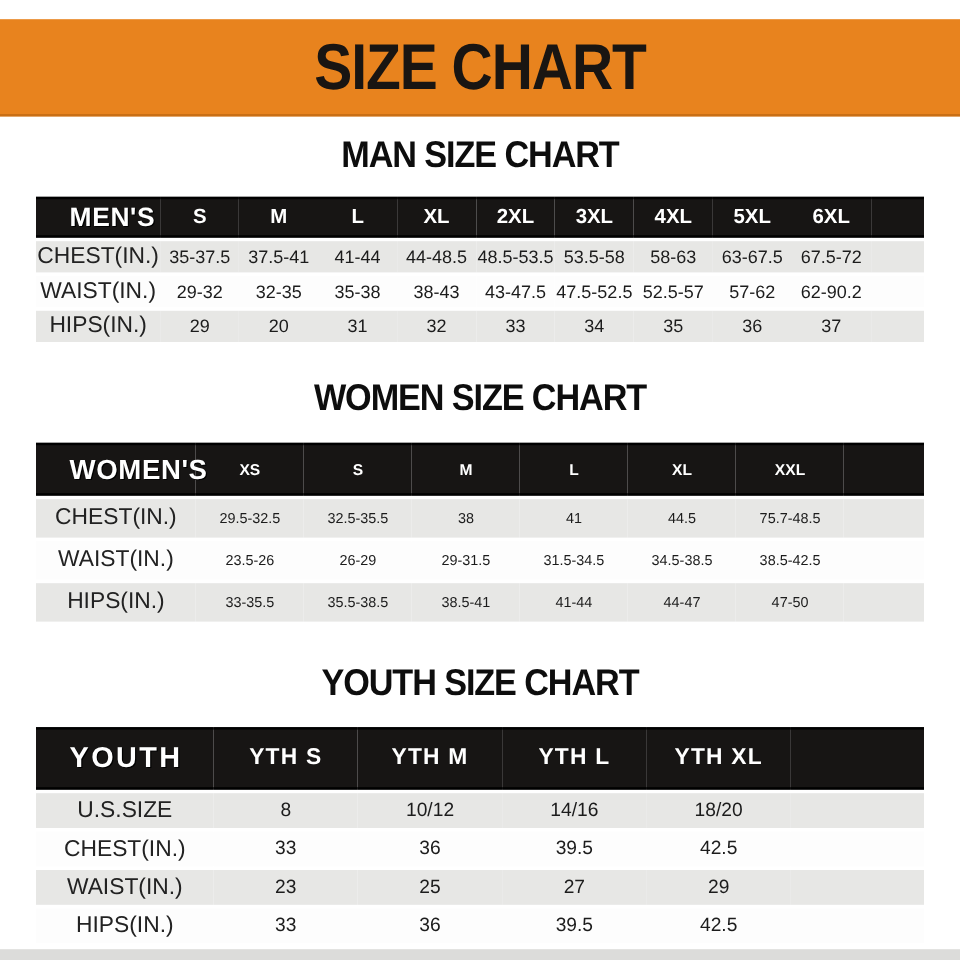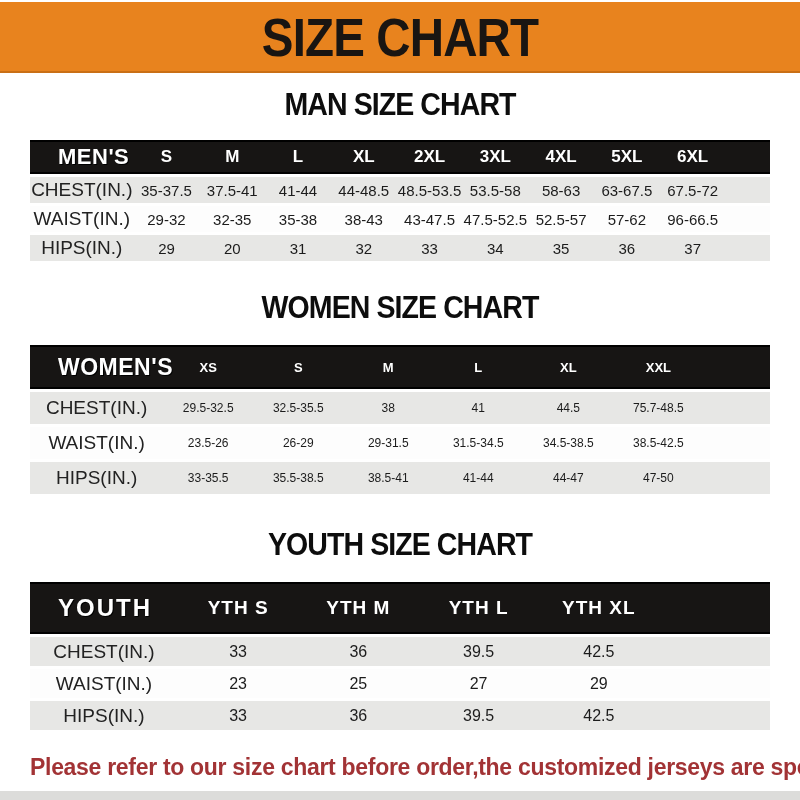--- a/index.html
+++ b/index.html
@@ -13,22 +13,22 @@
   *{box-sizing:border-box;margin:0;padding:0;}
   html,body{width:800px;height:800px;overflow:hidden;}
   body{
     background:#ffffff;
     font-family:"Liberation Sans", sans-serif;
     color:var(--ink);
     position:relative;
   }
   
   .banner{
-    margin-top:2px;
-    height:71px;
+    margin-top:16px;
+    height:81px;
     background:var(--orange);
     border-bottom:2px solid #c96f15;
     display:flex;align-items:center;justify-content:center;
   }
   .banner-title{
     display:inline-block;
     font-size:54px;
     font-weight:800;
     letter-spacing:-1px;
     color:#191512;
@@ -162,21 +162,21 @@
             <tr>
               <td class="row-label">WAIST(IN.)</td>
               <td>29-32</td>
               <td>32-35</td>
               <td>35-38</td>
               <td>38-43</td>
               <td>43-47.5</td>
               <td>47.5-52.5</td>
               <td>52.5-57</td>
               <td>57-62</td>
-              <td>96-66.5</td>
+              <td>62-90.2</td>
               <td class="spacer"></td>
             </tr>
             <tr>
               <td class="row-label">HIPS(IN.)</td>
               <td>29</td>
               <td>20</td>
               <td>31</td>
               <td>32</td>
               <td>33</td>
               <td>34</td>
@@ -245,20 +245,28 @@
               <th class="head-label">YOUTH</th>
               <th>YTH S</th>
               <th>YTH M</th>
               <th>YTH L</th>
               <th>YTH XL</th>
               <th class="spacer"></th>
             </tr>
           </thead>
           <tbody>
             <tr>
+              <td class="row-label">U.S.SIZE</td>
+              <td>8</td>
+              <td>10/12</td>
+              <td>14/16</td>
+              <td>18/20</td>
+              <td class="spacer"></td>
+            </tr>
+            <tr>
               <td class="row-label">CHEST(IN.)</td>
               <td>33</td>
               <td>36</td>
               <td>39.5</td>
               <td>42.5</td>
               <td class="spacer"></td>
             </tr>
             <tr>
               <td class="row-label">WAIST(IN.)</td>
               <td>23</td>

